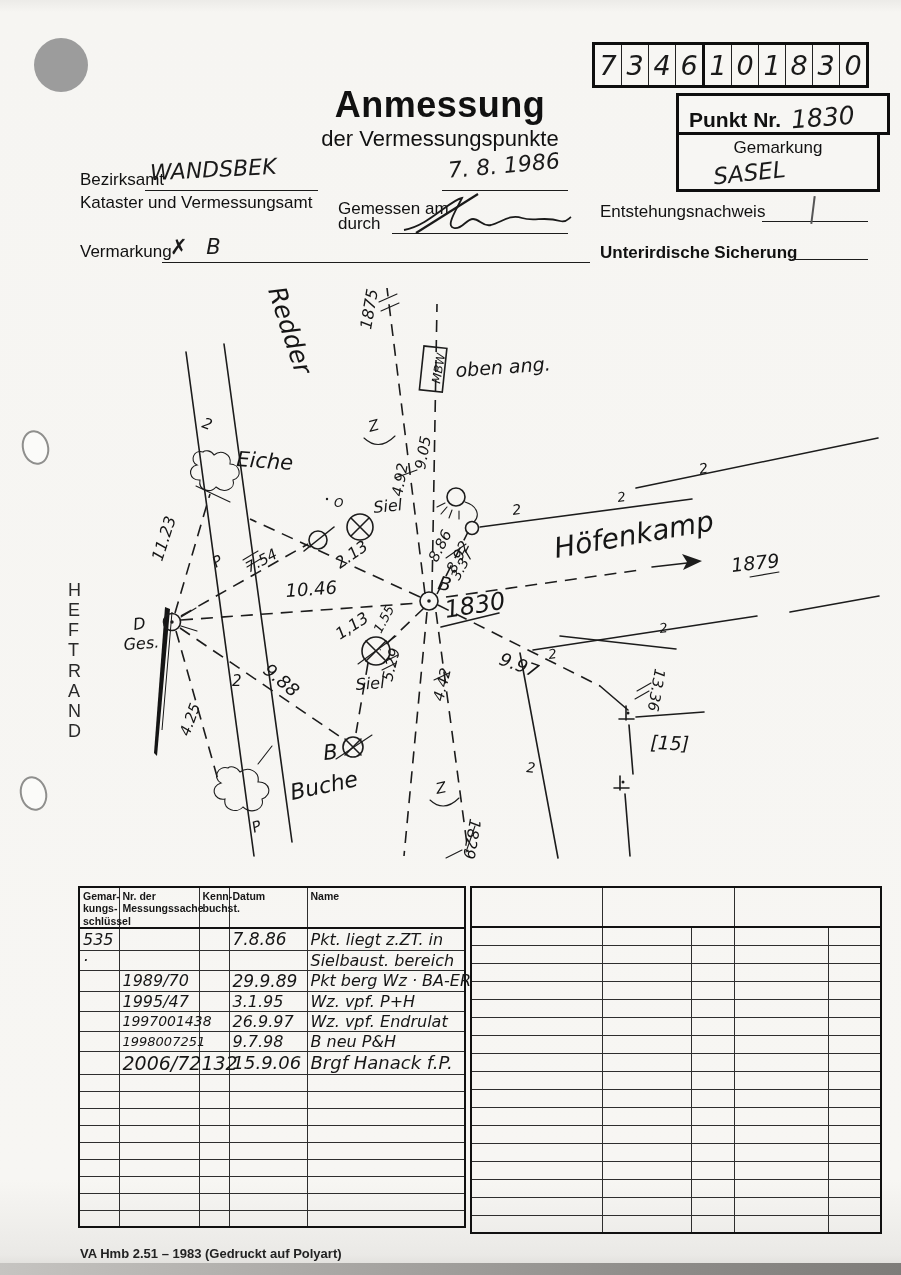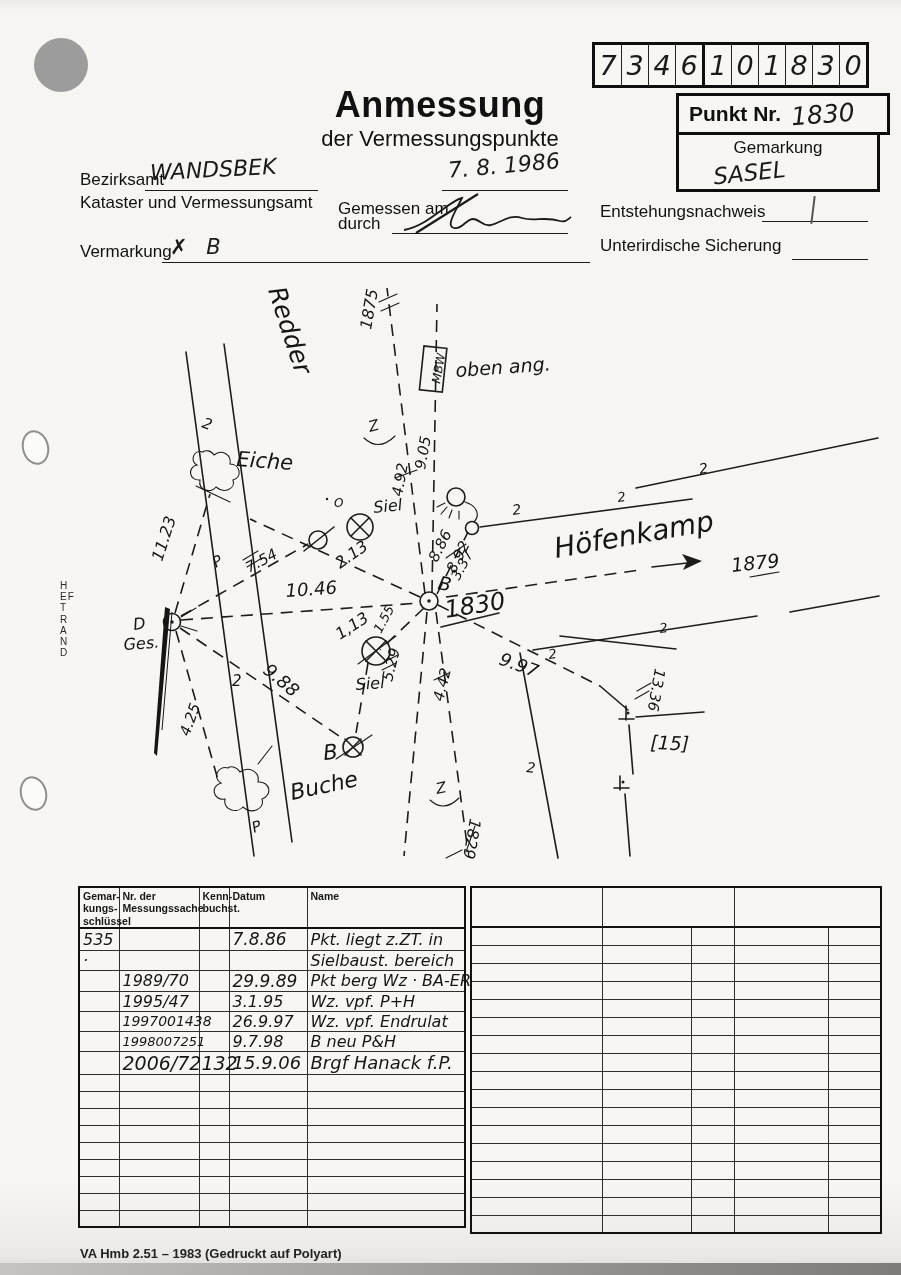--- a/index.html
+++ b/index.html
@@ -18,21 +18,21 @@
   .codegrid{left:592px;top:42px;display:flex;border:3px solid #0e0e0e;background:#f7f6f3;}
   .cgc{width:26px;height:40px;border-right:1px solid #222;display:flex;align-items:center;justify-content:center;
        font-size:27px;}
   .cgc:nth-child(4){border-right:3px solid #0e0e0e;}
   .cgc:last-child{border-right:none;}
   .idbox{left:676px;border:3px solid #0e0e0e;background:#f7f6f3;width:198px;}
   
   .title-main{font-size:36px;font-weight:bold;letter-spacing:.5px;}
   .title-sub{font-size:22px;margin-top:0;}
   .lbl{font-size:17px;}
-  .heftrand{left:60px;top:580px;width:15px;font-size:10px;line-height:1.12;word-break:break-all;color:#2a2a2a;letter-spacing:1px;}
+  .heftrand{left:68px;top:580px;width:15px;font-size:18px;line-height:1.12;word-break:break-all;color:#2a2a2a;letter-spacing:1px;}
   
   table{border-collapse:collapse;background:transparent;table-layout:fixed;}
   .regtab{border:2.5px solid #111;}
   .regtab td,.regtab th{border:1px solid #2e2e2e;padding:0 3px;overflow:visible;}
   .regtab th{font-size:10.5px;font-weight:bold;text-align:left;vertical-align:top;white-space:pre-line;line-height:1.18;padding-top:2px;}
   .regtab .hdr{border-bottom:2px solid #111;}
   .hcell{font-family:"DejaVu Sans",sans-serif;font-style:italic;font-size:16px;white-space:nowrap;}
   .footer{font-size:13px;font-weight:bold;color:#222;}
   svg text.ht{font-family:"DejaVu Sans",sans-serif;font-style:italic;fill:#151515;}
   svg .s{stroke:#1c1c1c;stroke-width:1.6;fill:none;stroke-linecap:round;}
@@ -55,21 +55,21 @@
     <div class="cgc">4</div>
     <div class="cgc">6</div>
     <div class="cgc">1</div>
     <div class="cgc">0</div>
     <div class="cgc">1</div>
     <div class="cgc">8</div>
     <div class="cgc">3</div>
     <div class="cgc">0</div>
   </div>
 
-  <div class="abs idbox" style="top:93px;height:36px;display:flex;align-items:center;padding-left:10px;">
+  <div class="abs idbox" style="top:93px;height:36px;display:flex;align-items:flex-end;padding-left:10px;">
     <span class="print" style="font-size:21px;font-weight:bold;">Punkt Nr.</span>
     <span class="hw" style="font-size:25px;margin-left:10px;transform:rotate(-4deg);">1830</span>
   </div>
   <div class="abs idbox" style="top:132px;height:54px;">
     <div class="print" style="font-size:17px;text-align:center;margin-top:3px;">Gemarkung</div>
     <div class="hw" style="font-size:23px;margin-left:34px;margin-top:-3px;transform:rotate(-6deg);">SASEL</div>
   </div>
 
   <div class="abs print" style="left:280px;top:84px;width:320px;text-align:center;">
     <div class="title-main">Anmessung</div>
@@ -93,21 +93,21 @@
   </svg>
 
   <div class="abs print lbl" style="left:600px;top:202px;">Entstehungsnachweis</div>
   <div class="abs uline" style="left:762px;top:220px;width:106px;"></div>
   <div class="abs" style="left:812px;top:196px;width:2px;height:28px;background:#555;transform:rotate(7deg);"></div>
 
   <div class="abs print lbl" style="left:80px;top:242px;">Vermarkung</div>
   <div class="abs hw" style="left:170px;top:235px;font-size:21px;letter-spacing:6px;">✗ B</div>
   <div class="abs uline" style="left:162px;top:261px;width:428px;"></div>
 
-  <div class="abs print lbl" style="left:600px;top:236px;">Unterirdische Sicherung</div>
+  <div class="abs print lbl" style="left:600px;top:243px;font-weight:bold;">Unterirdische Sicherung</div>
   <div class="abs uline" style="left:792px;top:258px;width:76px;"></div>
 
   <div class="abs heftrand">HEFTRAND</div>
 
   <svg class="abs" style="left:0;top:258px;" width="901" height="625" viewBox="0 258 901 625">
 
     <g>
       <path d="M165,607 L170,609 L157,756 L154,753 Z" fill="#151515"></path>
       <path d="M172,612 L162,730" stroke="#151515" stroke-width="1" fill="none"></path>
     </g>

